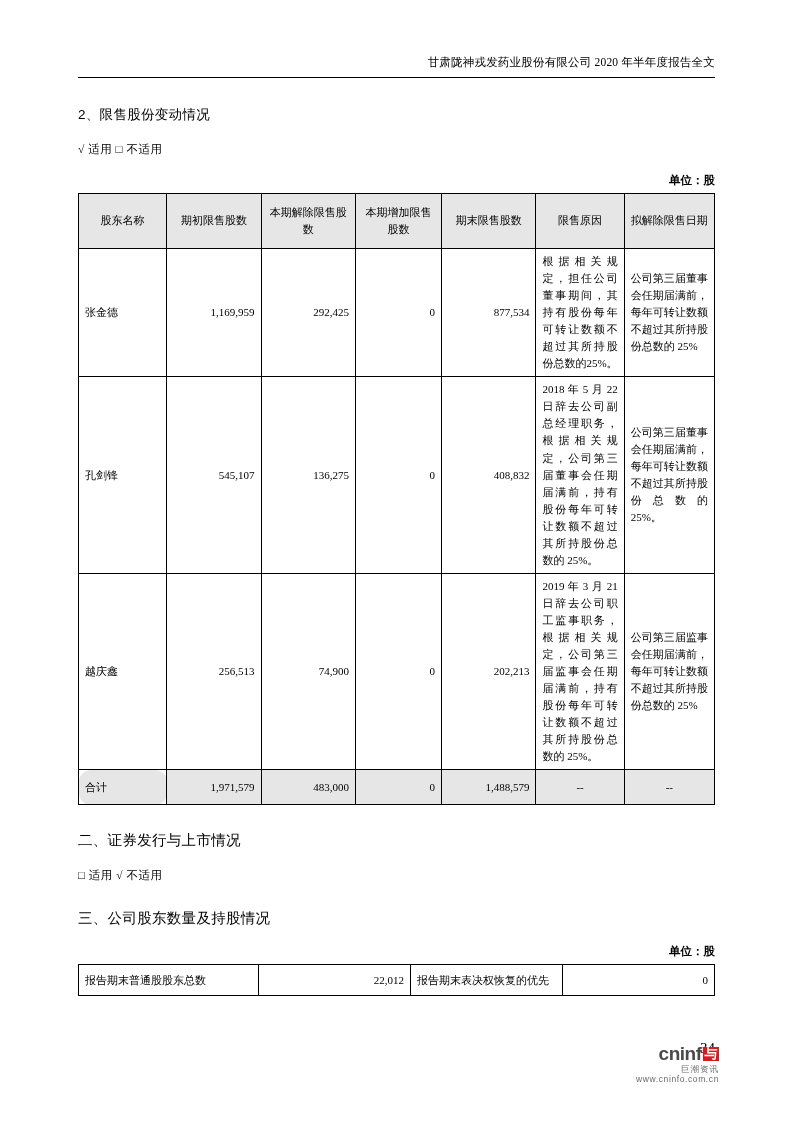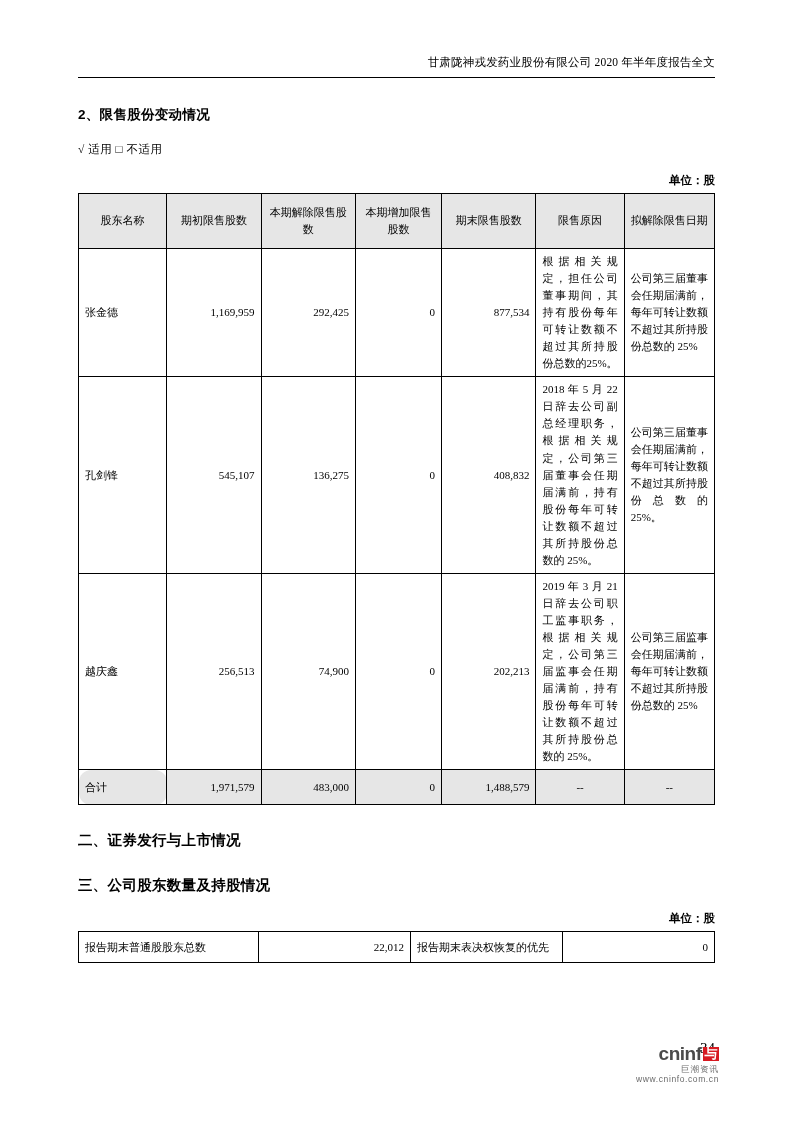--- a/index.html
+++ b/index.html
@@ -28,21 +28,21 @@
     color: #000;
     letter-spacing: 0.2px;
   }
   .header-rule {
     margin-top: 7px;
     border-bottom: 1.4px solid #000;
   }
   h2.sec-title {
     font-family: "Liberation Sans", "DejaVu Sans", sans-serif;
     font-size: 13.5px;
-    font-weight: bold;
+    font-weight: normal;
     margin: 28px 0 0 0;
     letter-spacing: 0.3px;
   }
   h2.sec-title.big {
     font-size: 14.5px;
     margin-top: 26px;
   }
   .applicable {
     font-size: 11.5px;
     margin: 18px 0 0 0;
@@ -233,20 +233,21 @@
         <td class="num">483,000</td>
         <td class="num">0</td>
         <td class="num">1,488,579</td>
         <td class="dash">--</td>
         <td class="dash">--</td>
       </tr>
     </tbody>
   </table>
 
   <h2 class="sec-title big">二、证券发行与上市情况</h2>
+  <p class="applicable">□ 适用 √ 不适用</p>
 
   <h2 class="sec-title big">三、公司股东数量及持股情况</h2>
 
   <div class="unit-line">单位：股</div>
 
   <table class="holders">
     <colgroup>
       <col style="width:180px">
       <col style="width:152px">
       <col style="width:152px">

